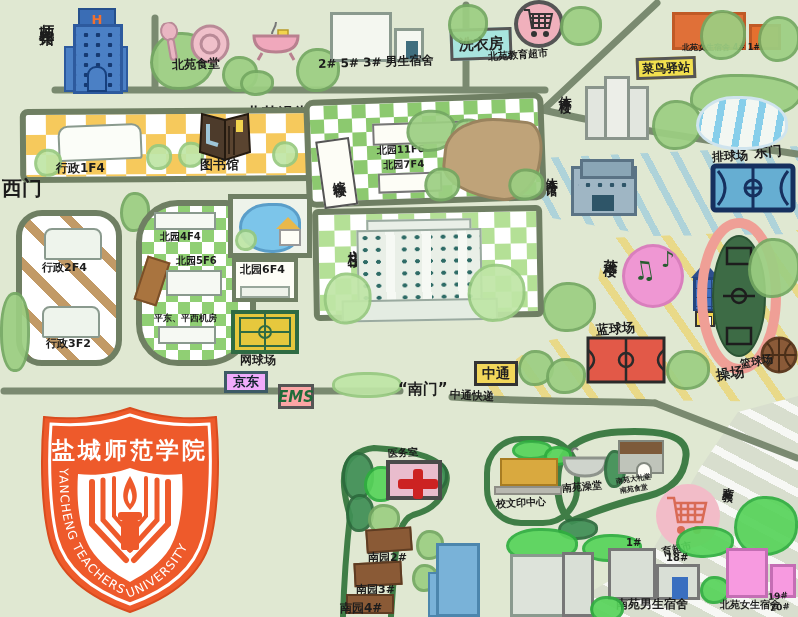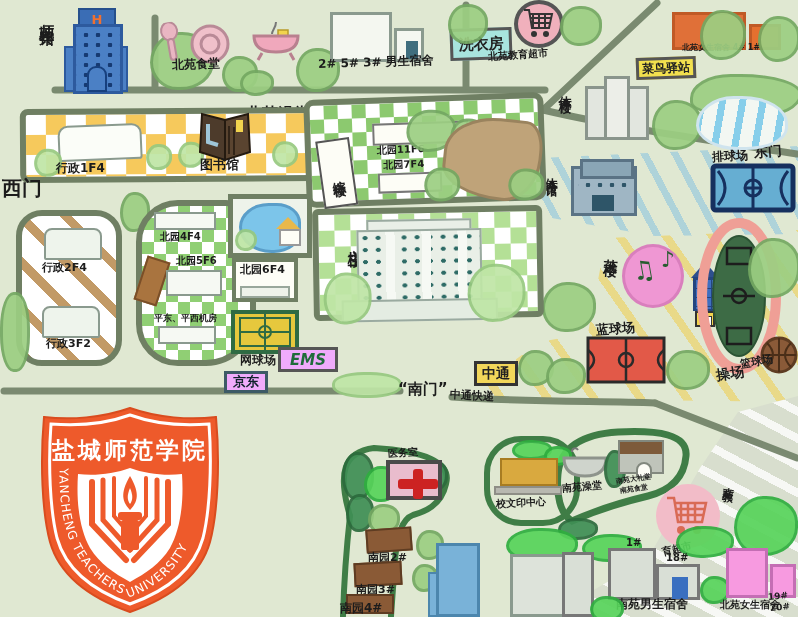--- a/index.html
+++ b/index.html
@@ -281,21 +281,21 @@
     <div class="bld dots" style="left:38px;top:16px;width:125px;height:76px;background:#e9efe7;border:2px solid #9aaaa0;--wc:#2e6b66;
       background-image:repeating-linear-gradient(90deg,transparent 0 27px,#f6f9f4 27px 36px),radial-gradient(#2e6b66 2.3px,transparent 2.6px);background-size:auto,13px 12px;"></div>
     <div class="bld" style="left:22px;top:86px;width:156px;height:22px;background:#e4ece2;border:2px solid #9aaaa0;"></div>
     <div class="tree lt" style="left:4px;top:58px;width:42px;height:46px;"></div>
     <div class="tree lt" style="left:148px;top:52px;width:52px;height:52px;"></div>
   </div>
 
   <div class="sign" style="left:224px;top:371px;width:44px;height:22px;background:#f0abfc;border-color:#3d5a66;">
     <span style="font-size:13px;color:#10222c;">京东</span>
     </div>
-  <div class="sign" style="left:278px;top:347px;width:60px;height:25px;background:#f0abfc;border-color:#555;">
+  <div class="sign" style="left:278px;top:384px;width:36px;height:25px;background:#fca5a5;border-color:#555;">
     <span style="font-size:15px;color:#1f6b3a;font-style:italic;">EMS</span>
     </div>
   <div class="tree lt" style="left:332px;top:372px;width:64px;height:20px;border-radius:45%;"></div>
   <div class="lbl" style="left:398px;top:382px;font-size:15px;">“南门”</div>
   <div class="sign" style="left:474px;top:361px;width:44px;height:25px;background:#f2d75a;border-color:#333;">
     <span style="font-size:14px;">中通</span>
     </div>
   <div class="lbl" style="left:450px;top:390px;font-size:11px;transform:rotate(3deg);">中通快递</div>
 
   <svg class="abs" width="200" height="214" viewBox="0 0 200 214" style="left:30px;top:402px;">

